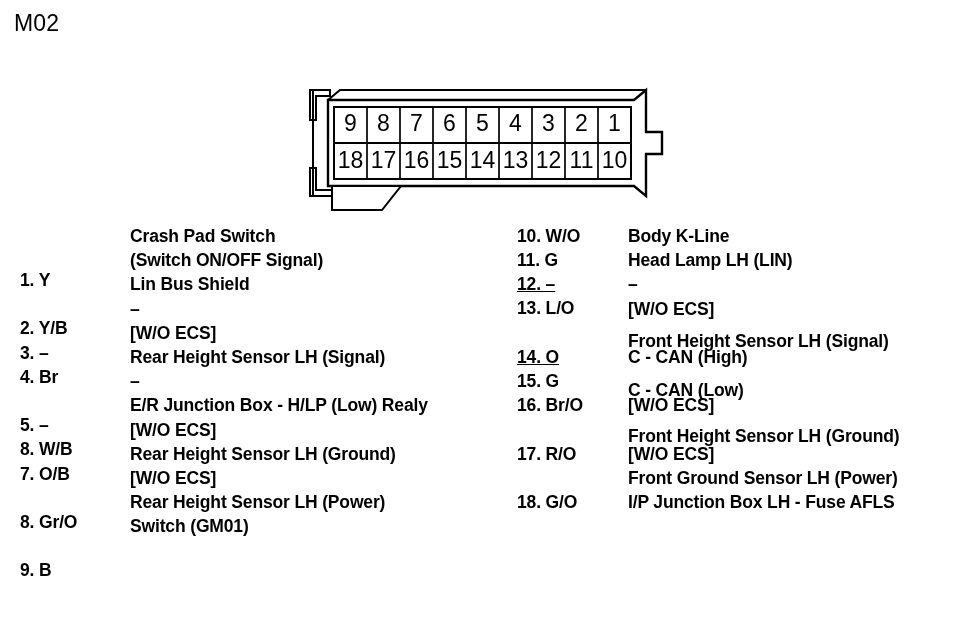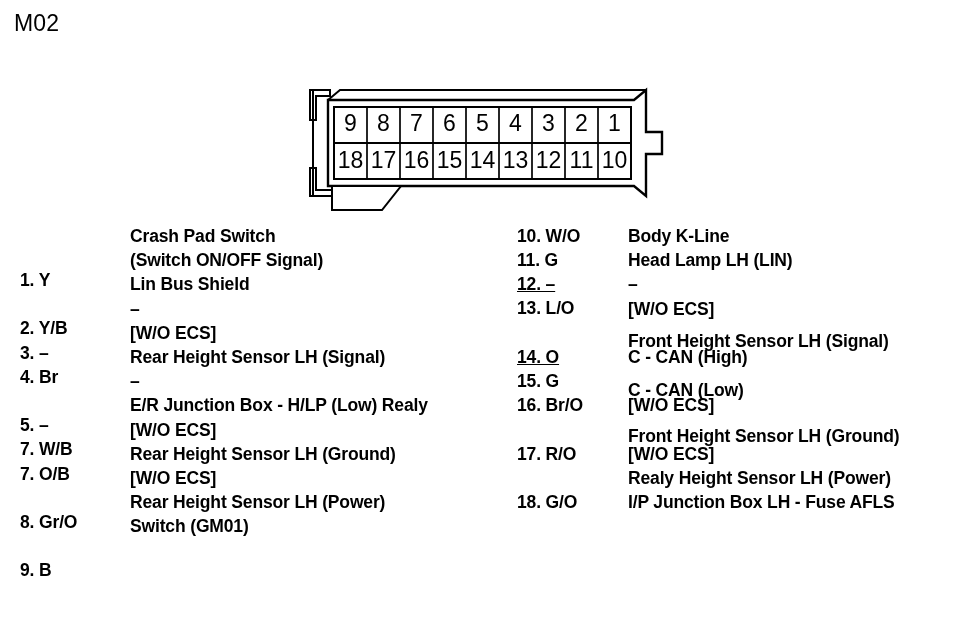--- a/index.html
+++ b/index.html
@@ -150,21 +150,21 @@
       <div class="pin-line pin-desc" style="top: 24.2px;">(Switch ON/OFF Signal)</div>
       <div class="pin-line pin-label" style="top: 48.4px;">2. Y/B</div>
       <div class="pin-line pin-desc" style="top: 48.4px; text-align: right;">Lin Bus Shield</div>
       <div class="pin-line pin-label" style="top: 72.6px;">3. –</div>
       <div class="pin-line pin-desc" style="top: 72.6px;">–</div>
       <div class="pin-line pin-label" style="top: 96.8px;">4. Br</div>
       <div class="pin-line pin-desc" style="top: 96.8px;">[W/O ECS]</div>
       <div class="pin-line pin-desc" style="top: 121px;">Rear Height Sensor LH (Signal)</div>
       <div class="pin-line pin-label" style="top: 145.2px;">5. –</div>
       <div class="pin-line pin-desc" style="top: 145.2px;">–</div>
-      <div class="pin-line pin-label" style="top: 169.4px;">7. W/B</div>
+      <div class="pin-line pin-label" style="top: 169.4px;">8. W/B</div>
       <div class="pin-line pin-desc" style="top: 169.4px;">E/R Junction Box - H/LP (Low) Realy</div>
       <div class="pin-line pin-label" style="top: 193.6px;">7. O/B</div>
       <div class="pin-line pin-desc" style="top: 193.6px;">[W/O ECS]</div>
       <div class="pin-line pin-desc" style="top: 217.8px;">Rear Height Sensor LH (Ground)</div>
       <div class="pin-line pin-label" style="top: 242px;">8. Gr/O</div>
       <div class="pin-line pin-desc" style="top: 242px;">[W/O ECS]</div>
       <div class="pin-line pin-desc" style="top: 266.2px;">Rear Height Sensor LH (Power)</div>
       <div class="pin-line pin-label" style="top: 290.4px;">9. B</div>
       <div class="pin-line pin-desc" style="top: 290.4px;">Switch (GM01)</div>
     </div>
@@ -180,17 +180,17 @@
       <div class="pin-line pin-desc" style="top: 105px;">Front Height Sensor LH (Signal)</div>
       <div class="pin-line pin-label" style="top: 121px; text-decoration: underline;">14. O</div>
       <div class="pin-line pin-desc" style="top: 121px;">C - CAN (High)</div>
       <div class="pin-line pin-label" style="top: 145.2px;">15. G</div>
       <div class="pin-line pin-desc" style="top: 145.2px; margin-top: 9px;">C - CAN (Low)</div>
       <div class="pin-line pin-label" style="top: 169.4px;">16. Br/O</div>
       <div class="pin-line pin-desc" style="top: 169.4px;">[W/O ECS]</div>
       <div class="pin-line pin-desc" style="top: 200px;">Front Height Sensor LH (Ground)</div>
       <div class="pin-line pin-label" style="top: 217.8px;">17. R/O</div>
       <div class="pin-line pin-desc" style="top: 217.8px;">[W/O ECS]</div>
-      <div class="pin-line pin-desc" style="top: 242px;">Realy Height Sensor LH (Power)</div>
+      <div class="pin-line pin-desc" style="top: 242px;">Front Ground Sensor LH (Power)</div>
       <div class="pin-line pin-label" style="top: 266.2px;">18. G/O</div>
       <div class="pin-line pin-desc" style="top: 266.2px;">I/P Junction Box LH - Fuse AFLS</div>
     </div>
 </div>
 
 </body></html>

